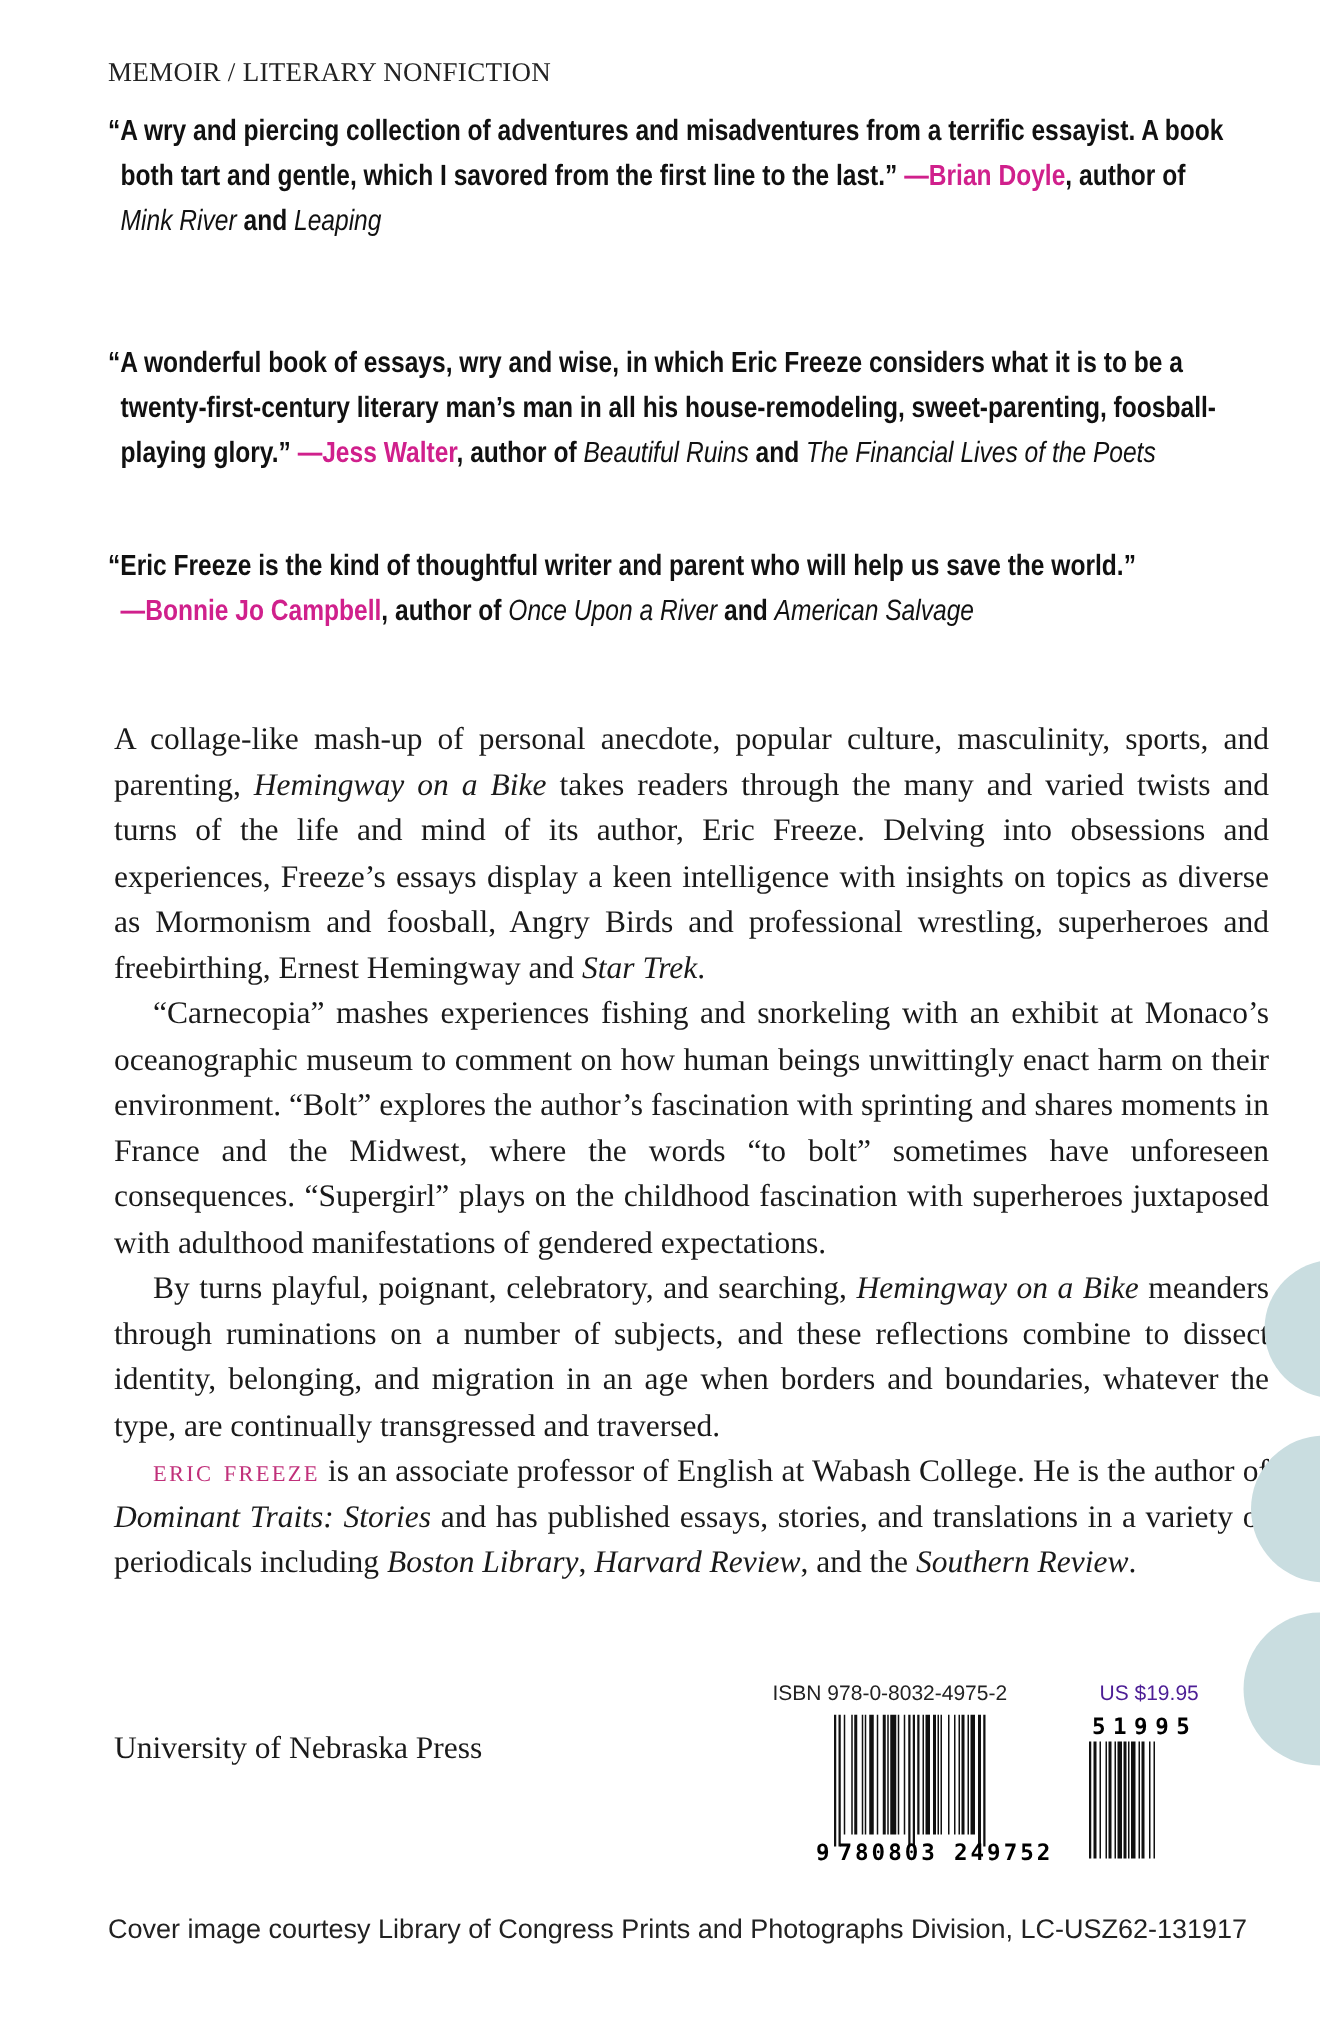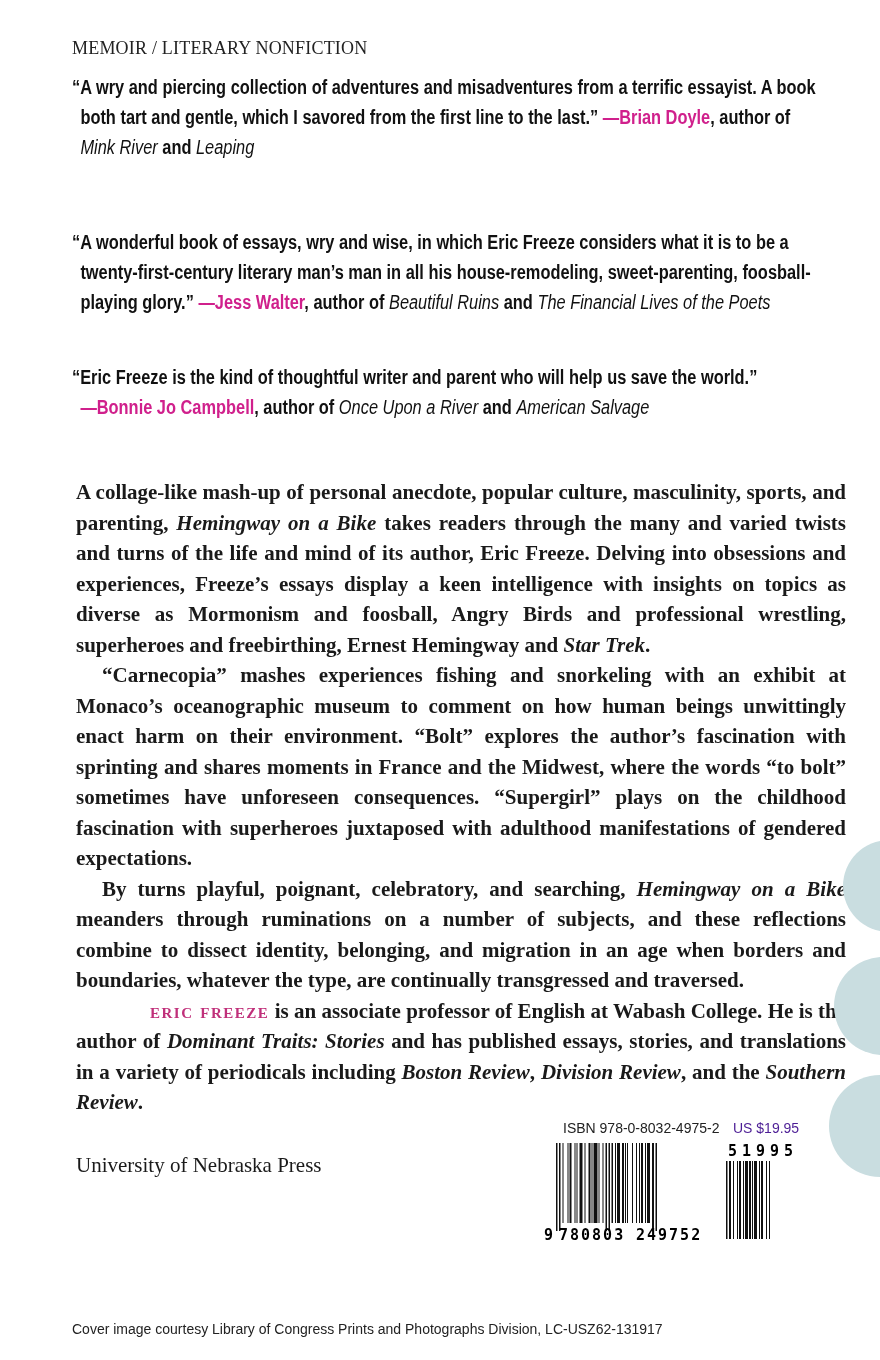--- a/index.html
+++ b/index.html
@@ -3,31 +3,31 @@
 <meta charset="utf-8">
 <style>
   html, body { margin: 0; padding: 0; background: #fff; }
   body { width: 880px; height: 1360px; position: relative; overflow: hidden; color: #1a1a1a; }
   .abs { position: absolute; }
   .category { left: 72px; top: 38px; font-family: Liberation Serif, serif; font-size: 18px; letter-spacing: 0.2px; color: #222; }
   .blurb { left: 72px; width: 780px; font-family: "Liberation Sans", sans-serif; font-stretch: condensed; font-weight: bold; font-size: 19.5px; line-height: 30px; color: #111; transform-origin: left top; transform: scaleX(0.84); width: 930px; }
   .blurb .attr { color: #d0208c; }
   .blurb i { font-weight: normal; font-style: italic; }
   .blurb .indent { padding-left: 10px; }
-  .body { left: 76px; width: 770px; font-family: "Liberation Serif", serif; font-size: 21px; line-height: 30.5px; color: #1a1a1a; text-align: justify; font-weight: bold; }
+  .body { left: 76px; width: 770px; font-family: "Liberation Serif", serif; font-size: 21px; line-height: 30.5px; color: #1a1a1a; text-align: justify; }
   .body p { margin: 0; }
   .body p + p { text-indent: 26px; }
-  .sc { font-variant: small-caps; letter-spacing: 1.5px; color: #c0307a; text-transform: lowercase; margin-left: 48px; }
+  .sc { font-variant: small-caps; letter-spacing: 1.5px; color: #c0307a; text-transform: lowercase; }
   .press { left: 76px; top: 1151px; font-family: "Liberation Serif", serif; font-size: 21px; line-height: 29px; color: #1a1a1a; }
   .press .ne { font-variant: small-caps; text-transform: lowercase; letter-spacing: 1px; }
-  .isbn { left: 563px; top: 1120px; font-family: "Liberation Sans", sans-serif; font-size: 14px; color: #222; }
+  .isbn { left: 515px; top: 1120px; font-family: "Liberation Sans", sans-serif; font-size: 14px; color: #222; }
   .price { left: 733px; top: 1120px; font-family: "Liberation Sans", sans-serif; font-size: 14px; color: #4c1d95; text-align: right; }
   .barcode { left: 544px; top: 1143px; }
   .addon { left: 722px; top: 1143px; }
-  .credit { left: 72px; top: 1276px; font-family: "Liberation Sans", sans-serif; font-size: 14px; color: #222; margin-top: 45px; }
+  .credit { left: 72px; top: 1276px; font-family: "Liberation Sans", sans-serif; font-size: 18px; color: #222; }
   .dot { position: absolute; border-radius: 50%; background: #c9dde0; }
 </style>
 </head>
 <body>
 
 <div class="abs category">MEMOIR / LITERARY NONFICTION</div>
 
 <div class="abs blurb" style="top:72px;">
   <div>“A wry and piercing collection of adventures and misadventures from a terrific essayist. A book</div>
   <div class="indent"><span>both tart and gentle, which I savored from the first line to the last.” </span><span class="attr">—Brian Doyle</span><span>, author of</span></div>
@@ -42,21 +42,21 @@
 
 <div class="abs blurb" style="top:362px;">
   <div>“Eric Freeze is the kind of thoughtful writer and parent who will help us save the world.”</div>
   <div class="indent"><span class="attr">—Bonnie Jo Campbell</span><span>, author of </span><i>Once Upon a River</i><span> and </span><i>American Salvage</i></div>
 </div>
 
 <div class="abs body" style="top:477px;">
   <p><span>A collage-like mash-up of personal anecdote, popular culture, masculinity, sports, and parenting, </span><i>Hemingway on a Bike</i><span> takes readers through the many and varied twists and turns of the life and mind of its author, Eric Freeze. Delving into obsessions and experiences, Freeze’s essays display a keen intelligence with insights on topics as diverse as Mormonism and foosball, Angry Birds and professional wrestling, superheroes and freebirthing, Ernest Hemingway and </span><i>Star Trek</i><span>.</span></p>
   <p>“Carnecopia” mashes experiences fishing and snorkeling with an exhibit at Monaco’s oceanographic museum to comment on how human beings unwittingly enact harm on their environment. “Bolt” explores the author’s fascination with sprinting and shares moments in France and the Midwest, where the words “to bolt” sometimes have unforeseen consequences. “Supergirl” plays on the childhood fascination with superheroes juxtaposed with adulthood manifestations of gendered expectations.</p>
   <p><span>By turns playful, poignant, celebratory, and searching, </span><i>Hemingway on a Bike</i><span> meanders through ruminations on a number of subjects, and these reflections combine to dissect identity, belonging, and migration in an age when borders and boundaries, whatever the type, are continually transgressed and traversed.</span></p>
-  <p><span class="sc">Eric Freeze</span><span> is an associate professor of English at Wabash College. He is the author of </span><i>Dominant Traits: Stories</i><span> and has published essays, stories, and translations in a variety of periodicals including </span><i>Boston Review</i><span>, </span><i>Division Review</i><span>, and the </span><i>Southern Review</i><span>.</span></p>
+  <p><span class="sc">Eric Freeze</span><span> is an associate professor of English at Wabash College. He is the author of </span><i>Dominant Traits: Stories</i><span> and has published essays, stories, and translations in a variety of periodicals including </span><i>Boston Library</i><span>, </span><i>Harvard Review</i><span>, and the </span><i>Southern Review</i><span>.</span></p>
 </div>
 
 <div class="abs press">
   <div>University of Nebraska Press</div>
 </div>
 
 <div class="abs isbn">ISBN 978-0-8032-4975-2</div>
 <div class="abs price">US $19.95</div>
 
 <svg class="abs barcode" width="170" height="100">

